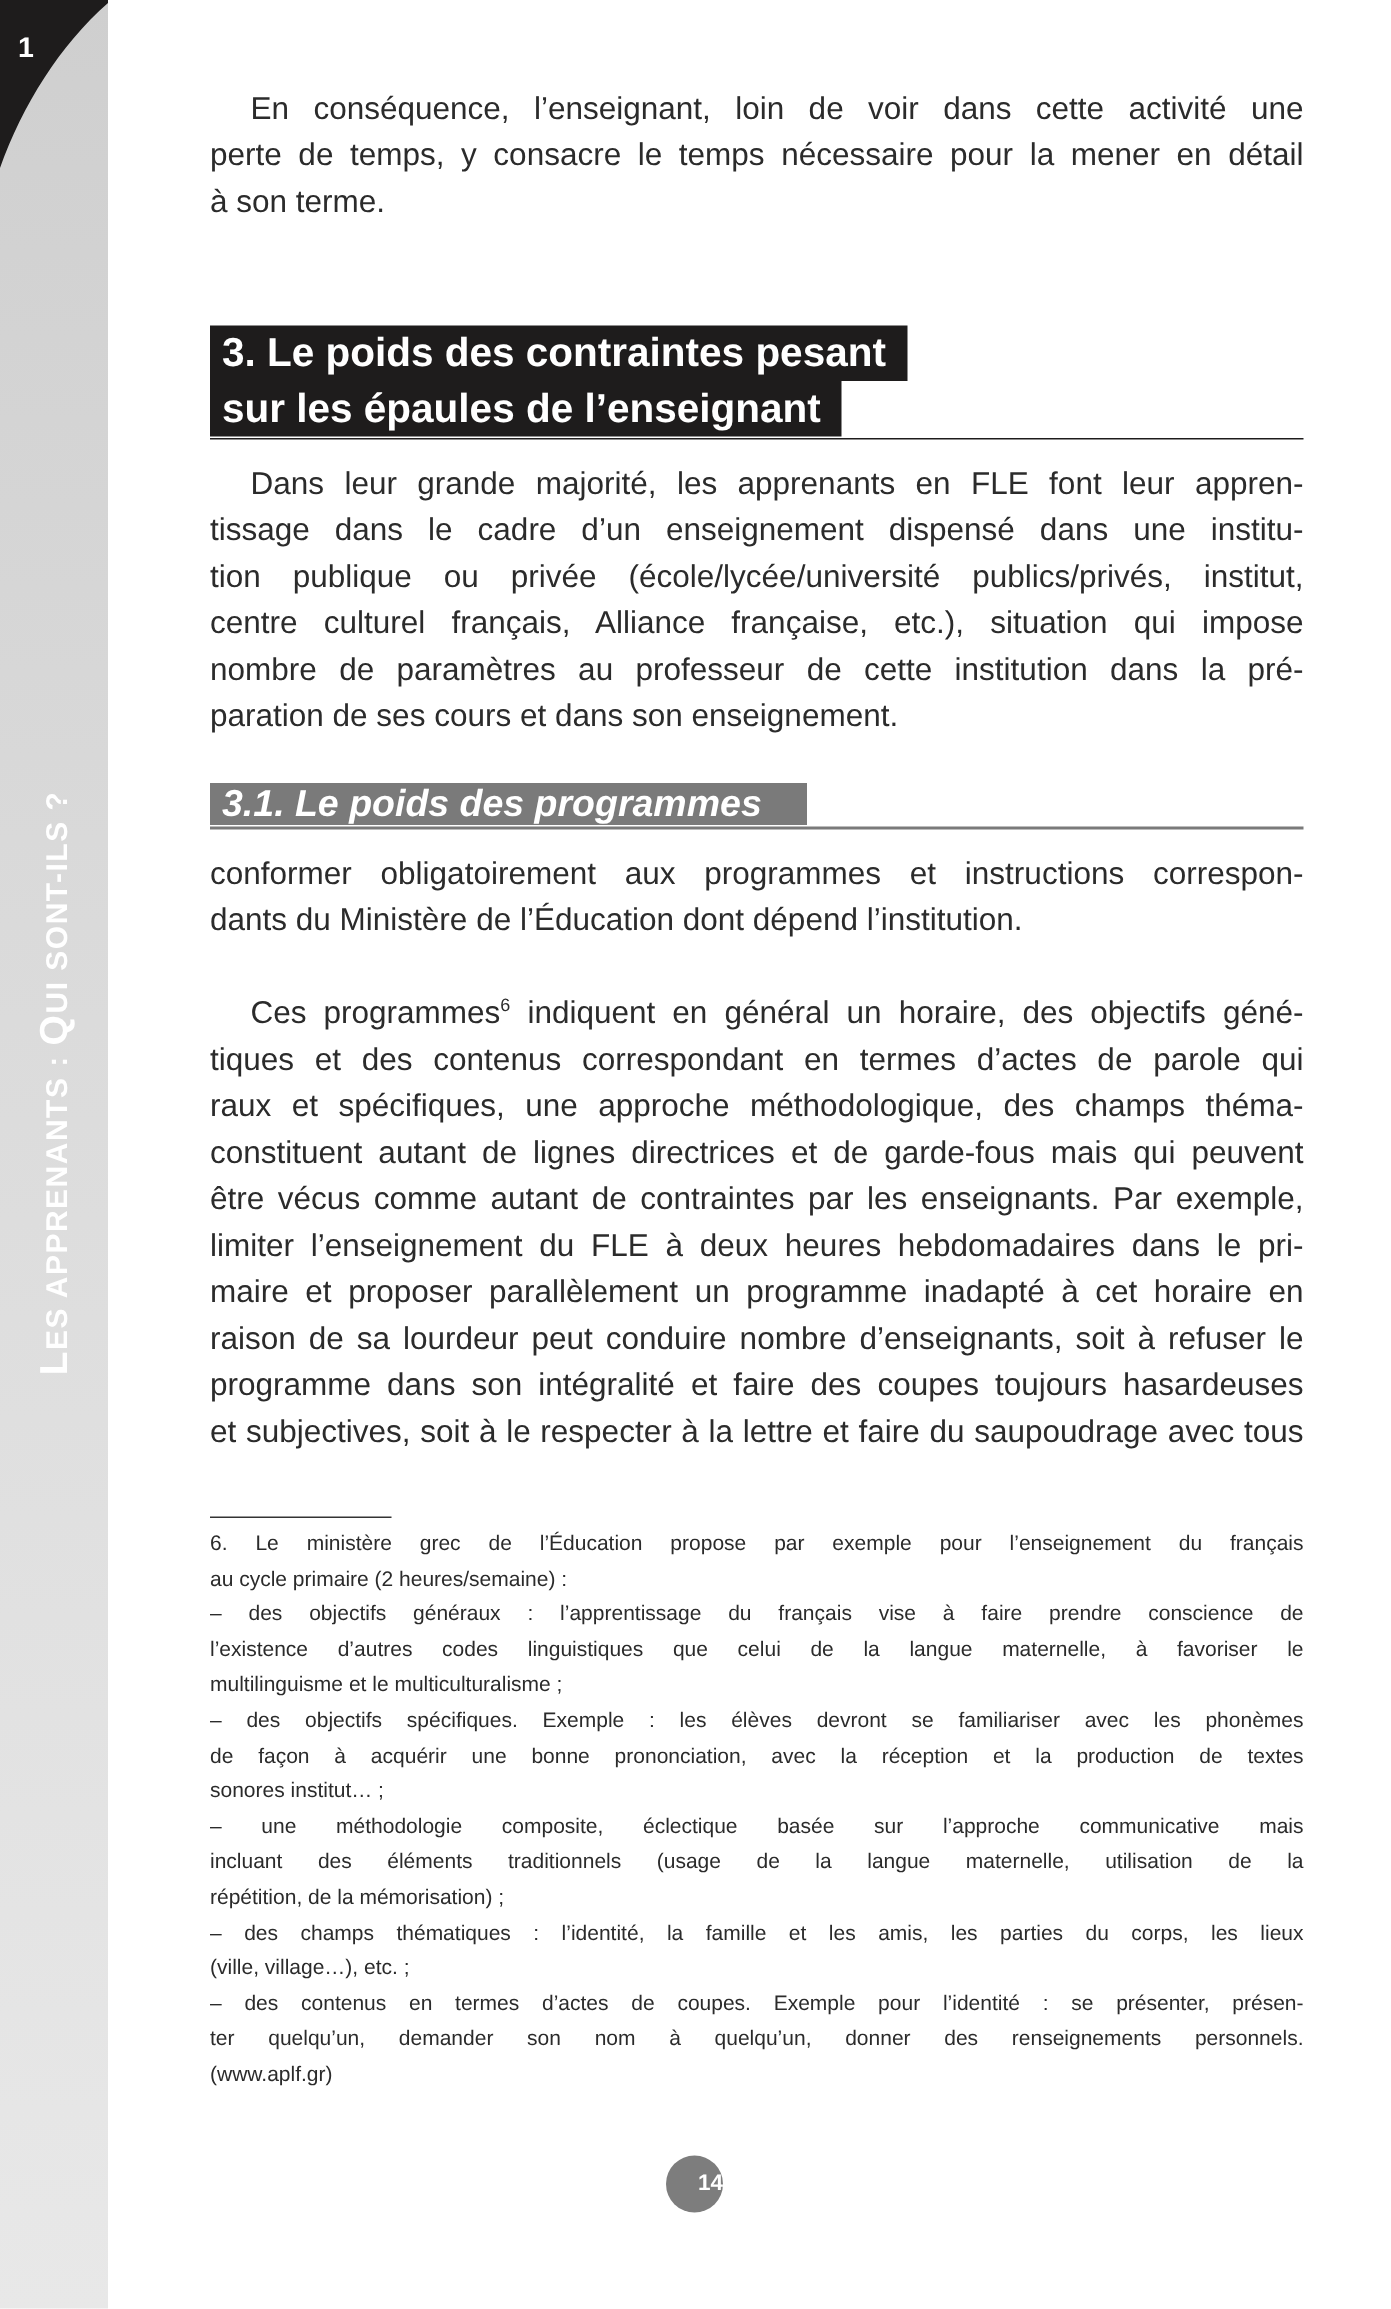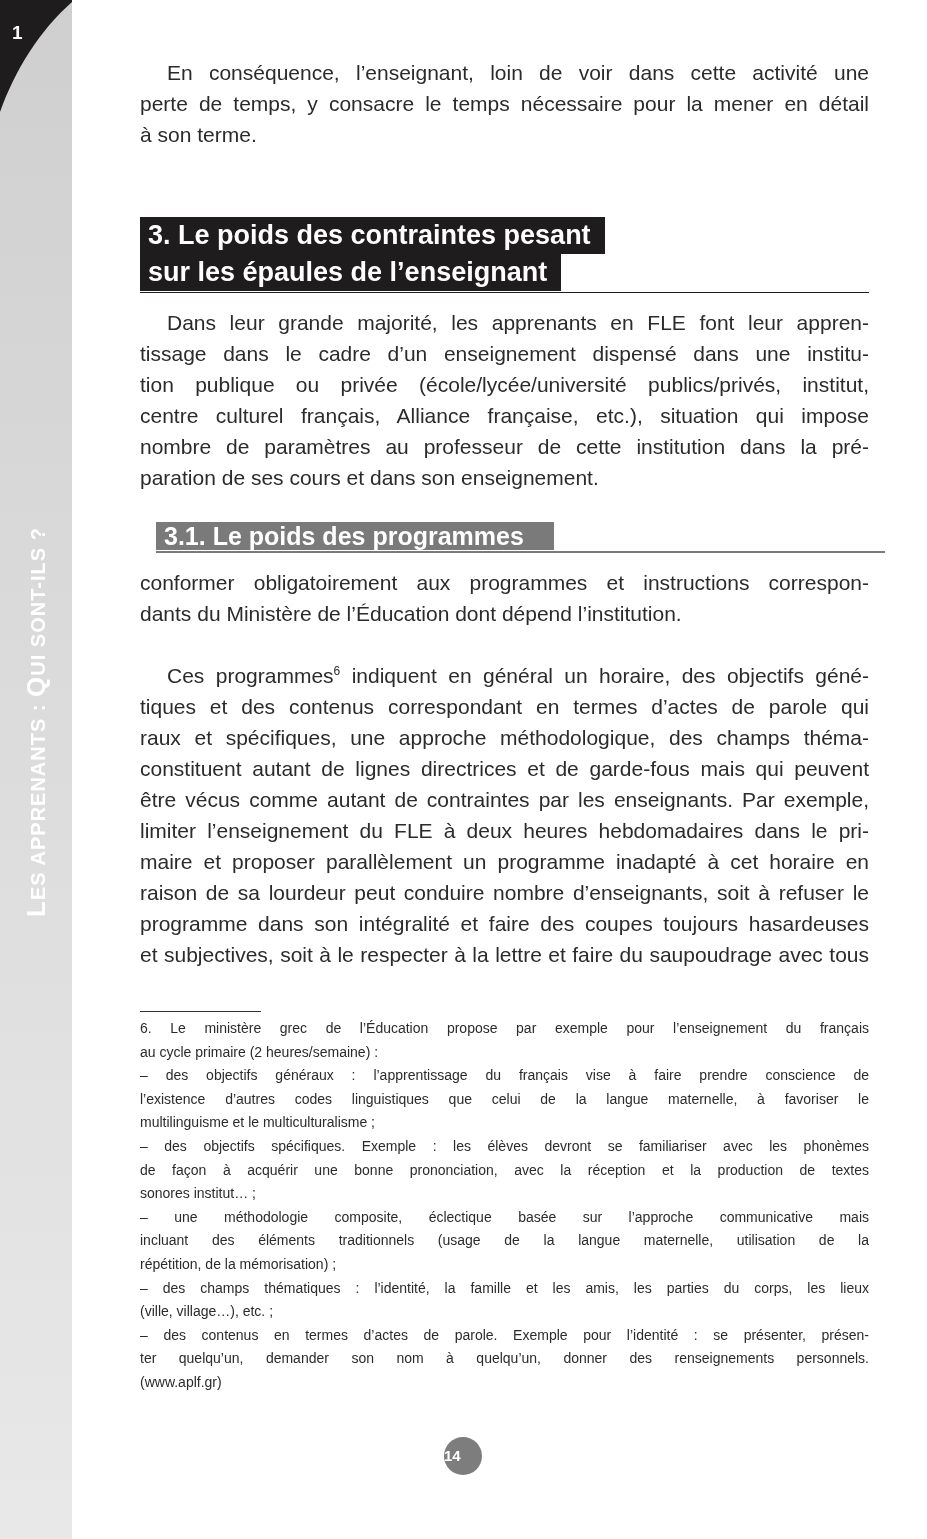--- a/index.html
+++ b/index.html
@@ -35,36 +35,36 @@
   .line.last { text-align-last: left; }
 
   .h2-wrap { position: absolute; left: 140px; top: 217px; width: 729px; }
   .h2-line {
     display: inline-block; background: #1e1c1c; color: #fff;
     font-weight: bold; font-size: 27px; line-height: 37px; height: 37px;
     padding: 0 14px 0 8px; white-space: nowrap;
   }
   .h2-rule { position: absolute; left: 0; top: 75px; width: 729px; height: 1px; background: #1e1c1c; }
 
-  .h3-wrap { position: absolute; left: 156px; top: 522px; width: 729px; }
+  .h3-wrap { position: absolute; left: 140px; top: 522px; width: 729px; font-style: italic; }
   .h3-line {
     display: inline-block; background: #7a7a7a; color: #fff;
     font-weight: bold; font-size: 25px; line-height: 28px; height: 28px;
     padding: 0 30px 0 8px; white-space: nowrap;
   }
   .h3-rule { position: absolute; left: 0; top: 29px; width: 729px; height: 2px; background: #7a7a7a; }
 
   .fn-sep { position: absolute; left: 140px; top: 1011px; width: 121px; height: 1px; background: #333; }
   .fn .line { height: 23.6px; line-height: 23.6px; font-size: 14px; }
   sup { font-size: 12px; line-height: 0; vertical-align: super; }
 
   .page-num {
     position: absolute; left: 444px; top: 1437px; width: 38px; height: 38px;
     border-radius: 50%; background: #7d7d7d; color: #fff;
-    font-size: 15px; font-weight: bold; text-align: left; line-height: 38px;
+    font-size: 15px; font-weight: bold; text-align: right; line-height: 38px;
   }
 </style>
 </head>
 <body>
 
 <div class="sidebar">
   <svg class="corner" viewBox="0 0 72 115" preserveAspectRatio="none">
     <path d="M0,0 L72,0 L72,2 C40,30 15,70 0,112 Z" fill="#1e1c1c"></path>
   </svg>
   <div class="chapter-num">1</div>
@@ -123,18 +123,18 @@
   <span class="line">l’existence d’autres codes linguistiques que celui de la langue maternelle, à favoriser le</span>
   <span class="line last">multilinguisme et le multiculturalisme ;</span>
   <span class="line">– des objectifs spécifiques. Exemple : les élèves devront se familiariser avec les phonèmes</span>
   <span class="line">de façon à acquérir une bonne prononciation, avec la réception et la production de textes</span>
   <span class="line last">sonores institut… ;</span>
   <span class="line">– une méthodologie composite, éclectique basée sur l’approche communicative mais</span>
   <span class="line">incluant des éléments traditionnels (usage de la langue maternelle, utilisation de la</span>
   <span class="line last">répétition, de la mémorisation) ;</span>
   <span class="line">– des champs thématiques : l’identité, la famille et les amis, les parties du corps, les lieux</span>
   <span class="line last">(ville, village…), etc. ;</span>
-  <span class="line">– des contenus en termes d’actes de parole. Exemple pour l’identité : se présenter, présen-</span>
+  <span class="line">– des contenus en termes d’actes de coupes. Exemple pour l’identité : se présenter, présen-</span>
   <span class="line">ter quelqu’un, demander son nom à quelqu’un, donner des renseignements personnels.</span>
   <span class="line last">(www.aplf.gr)</span>
 </div>
 
 <div class="page-num">14</div>
 
 </body></html>

